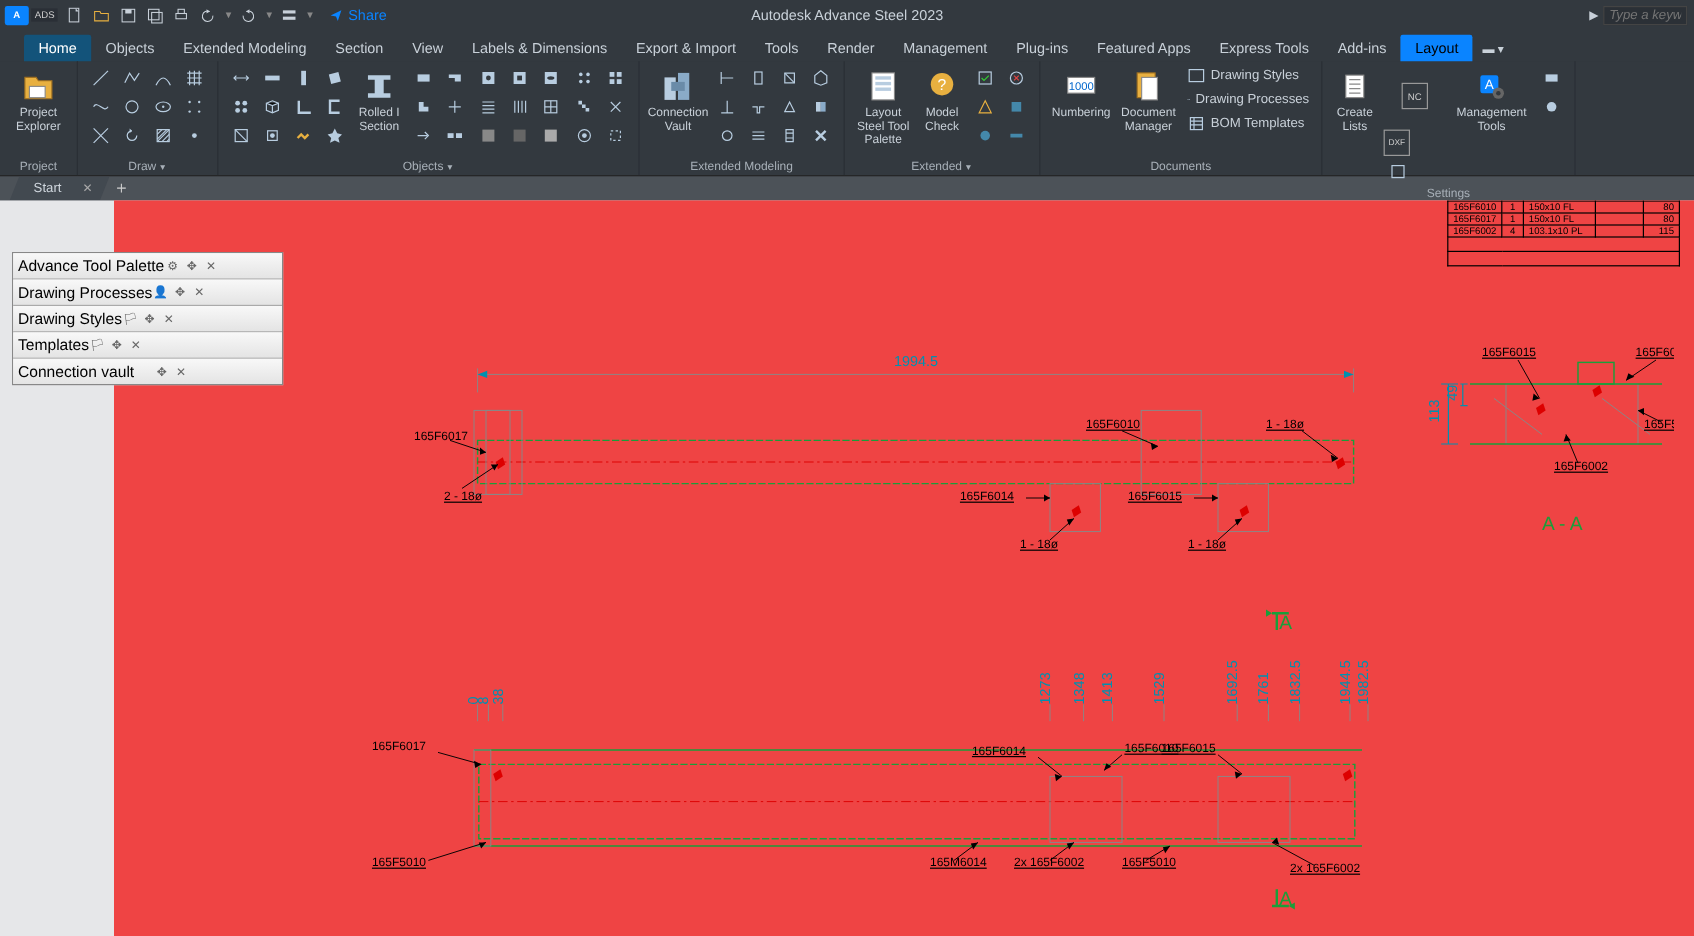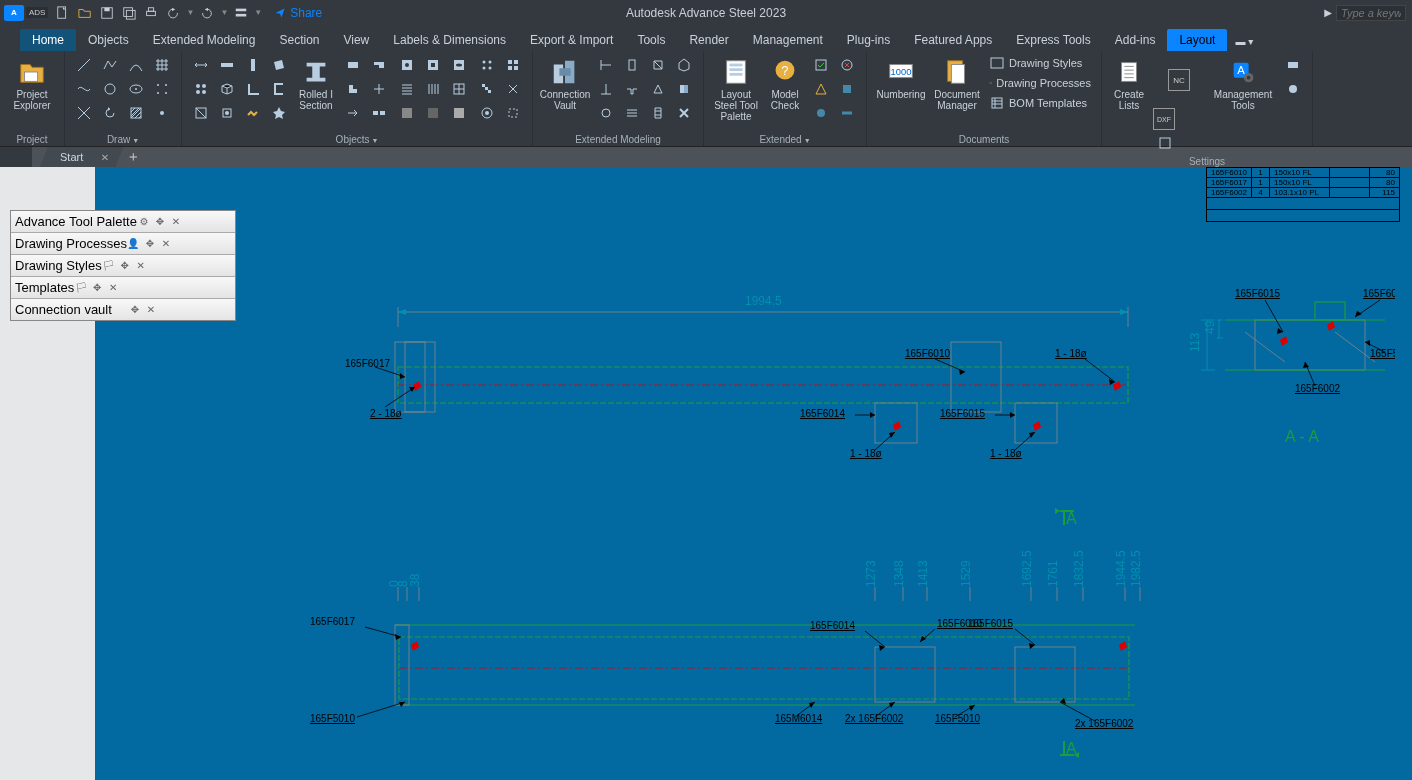--- a/index.html
+++ b/index.html
@@ -38,28 +38,28 @@
 .grid-btns.g4 { grid-template-columns: repeat(4, 26px); }
 .grid-btns.g3 { grid-template-columns: repeat(3, 26px); }
 .grid-btns.g2 { grid-template-columns: repeat(2, 26px); }
 .sbtn { width: 26px; height: 24px; display: flex; align-items: center; justify-content: center; cursor: pointer; color: #b8cde0; }
 .sbtn svg { width: 16px; height: 16px; }
 .textbtn { display: flex; align-items: center; gap: 4px; color: #c9d1d9; font-size: 11px; padding: 2px 4px; cursor: pointer; white-space: nowrap; }
 .textbtn svg { width: 16px; height: 16px; }
 .vstack { display: flex; flex-direction: column; gap: 0; }
 
 
-.doctabs { height: 20px; background: #4c5258; display: flex; align-items: stretch; padding-left: 8px; margin-left: 32px; }
+.doctabs { height: 20px; background: #4c5258; display: flex; align-items: stretch; padding-left: 8px; }
 .doctab { background: #424950; color: #d0d7de; font-size: 11px; padding: 2px 40px 2px 20px; display: flex; align-items: center; position: relative; clip-path: polygon(8px 0, 100% 0, calc(100% - 8px) 100%, 0 100%); margin-right: -6px; }
 .doctab .x { position: absolute; right: 14px; color: #aaa; font-size: 10px; }
 .addtab { width: 24px; display: flex; align-items: center; justify-content: center; color: #ccc; font-size: 14px; cursor: pointer; margin-left: 4px; }
 
 
 .canvas-wrap { position: absolute; top: 167px; left: 0; right: 0; bottom: 0; background: #e6e7e9; }
-.paper { position: absolute; left: 95px; top: 0; right: 0; bottom: 0; background: #0369a1; overflow: hidden; }
+.paper { position: absolute; left: 95px; top: 0; right: 0; bottom: 0; background: #ef4444; overflow: hidden; }
 
 
 .palette { position: absolute; left: 10px; top: 210px; width: 226px; background: #f0f0f0; border: 1px solid #888; font-size: 13px; }
 .palette-row { display: flex; align-items: center; justify-content: flex-start; padding: 3px 4px; border-bottom: 1px solid #aaa; background: linear-gradient(#f8f8f8,#e4e4e4); cursor: pointer; }
 .palette-row:last-child { border-bottom: none; }
 .palette-icons { display: flex; gap: 2px; }
 .palette-icons span { width: 14px; height: 14px; display: inline-flex; align-items: center; justify-content: center; color: #666; font-size: 10px; }
 
 
 .dwg { position: absolute; left: 0; top: 0; }

